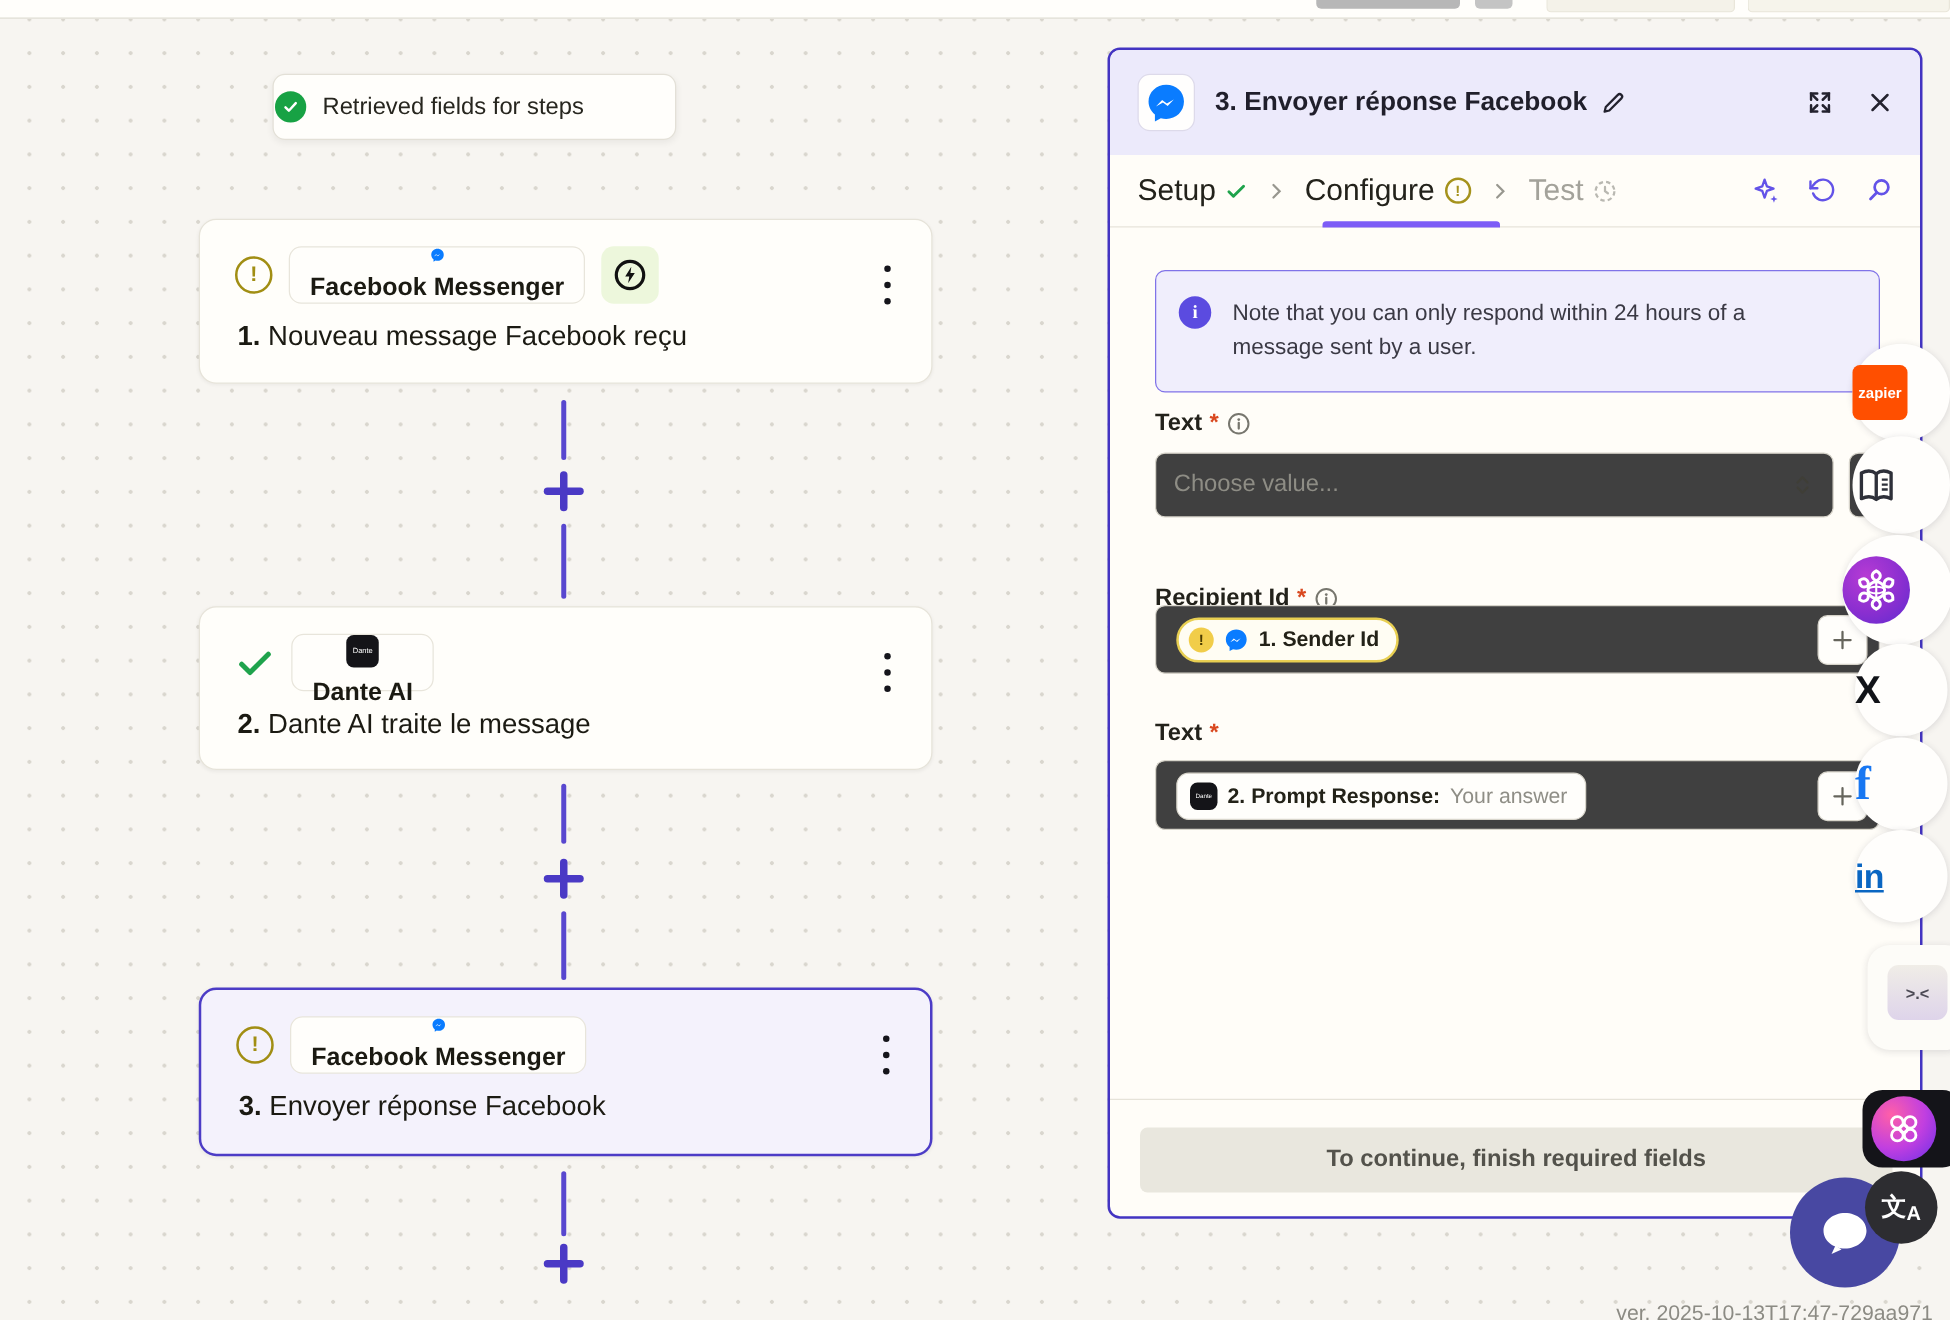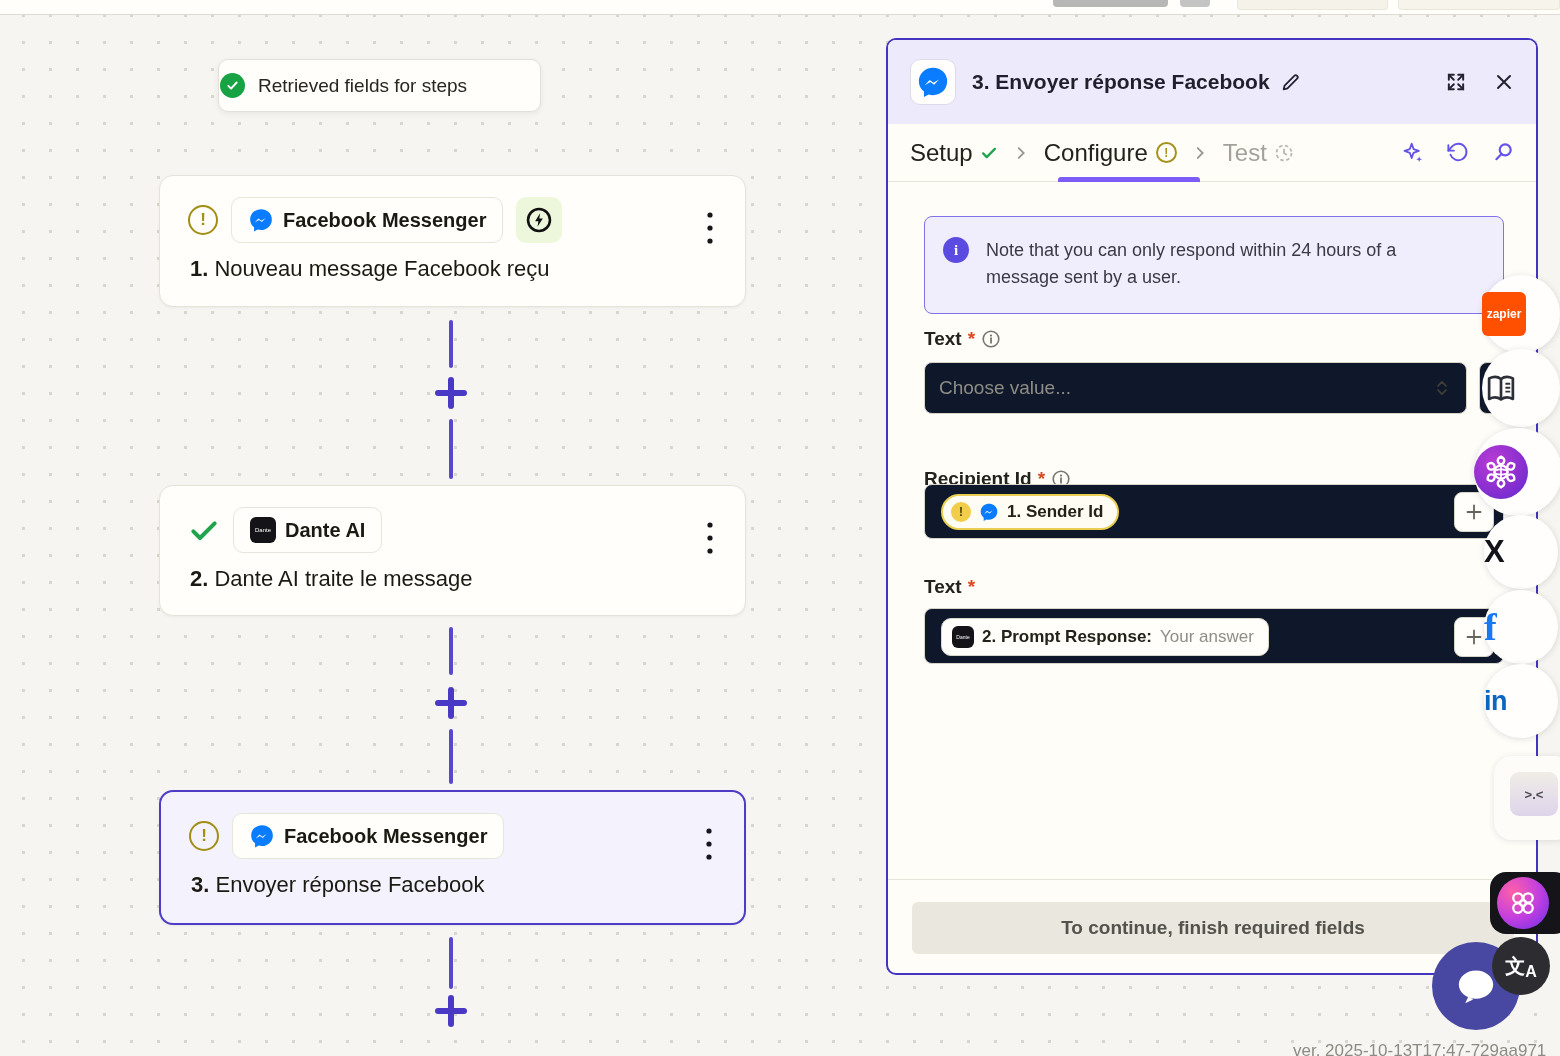--- a/index.html
+++ b/index.html
@@ -33,21 +33,21 @@
   .card { position:absolute; left:159px; width:587px; background:#fffefa;
     border:1px solid #e6e3d9; border-radius:14px; box-shadow:0 1px 3px rgba(0,0,0,.05); }
   .card.c1 { top:160px; height:132px; }
   .card.c2 { top:470px; height:131px; }
   .card.c3 { top:775px; height:135px; background:#f4f2fc; border:2.5px solid #4c3cc6; }
   .card-row1 { display:flex; align-items:center; gap:13px; margin:21px 0 0 28px; height:46px; }
   .warn-circle { width:30px; height:30px; border-radius:50%; border:2.5px solid #a18e13;
     color:#a18e13; font-weight:800; font-size:17px; display:flex; align-items:center;
     justify-content:center; flex:none; }
   .app-pill { height:46px; display:flex; align-items:center; gap:9px; padding:0 16px;
-    background:#fffefb; border:1px solid #e8e5db; border-radius:10px; }
+    background:#fffefb; border:1px solid #e8e5db; border-radius:10px;flex-direction:column; }
   .app-pill .app-label { font-size:20px; font-weight:700; color:#1b1a12; white-space:nowrap; }
   .bolt-badge { width:46px; height:46px; border-radius:10px; background:#edf7dc;
     display:flex; align-items:center; justify-content:center; flex:none; }
   .kebab { position:absolute; right:24px; top:32px; width:22px; height:40px;
     display:flex; align-items:center; justify-content:center; cursor:pointer; }
   .card-title { margin:13px 0 0 30px; font-size:22px; color:#1b1a12; }
   .card-title b { font-weight:700; }
   .dante-sq { border-radius:6px; background:#141418; color:#fff; display:flex;
     align-items:center; justify-content:center; overflow:hidden; flex:none; }
   
@@ -87,21 +87,21 @@
     display:flex; padding:20px 18px 0 18px; }
   .note-icon { width:26px; height:26px; border-radius:50%; background:#5b4be0; color:#fff;
     display:flex; align-items:center; justify-content:center; flex:none;
     font-size:15px; font-weight:800; font-family:"Liberation Serif", serif; }
   .note-text { margin-left:17px; width:478px; font-size:18px; line-height:27px; color:#3a3944; }
   
   .field-label-row { position:absolute; display:flex; align-items:center; gap:6px; }
   .field-label { font-size:19px; font-weight:700; color:#23221b; }
   .req { color:#d9481f; font-size:19px; font-weight:700; }
   
-  .input-box { position:absolute; background:#0f172a; border:1px solid #d7d4ca; border-radius:8px; }
+  .input-box { position:absolute; background:#404040; border:1px solid #d7d4ca; border-radius:8px; }
   .dropdown { left:36px; top:322px; width:543px; height:52px; display:flex;
     align-items:center; padding:0 14px; cursor:pointer; }
   .placeholder { font-size:19px; color:#8e8d85; }
   .dd-chevrons { margin-left:auto; display:flex; }
   .side-btn { left:591px; top:322px; width:43px; height:52px; display:flex;
     align-items:center; justify-content:center; cursor:pointer; }
   .recip-input { left:36px; top:444px; width:580px; height:55px; }
   .text-input { left:36px; top:568px; width:580px; height:56px; }
   .plus-btn { position:absolute; width:40px; height:40px; border-radius:8px;
     border:1px solid #d7d4ca; background:#fffefb; display:flex; align-items:center;
@@ -131,21 +131,21 @@
   .c-book { left:1482px; top:349px; width:78px; height:78px; }
   .c-ai { left:1474px; top:428px; width:88px; height:88px; }
   .ai-orb { width:54px; height:54px; border-radius:50%;
     background:radial-gradient(circle at 35% 30%, #b63bd4, #8b2fd0 55%, #5f2bd0);
     display:flex; align-items:center; justify-content:center; }
   .c-x { left:1484px; top:515px; width:74px; height:74px; }
   .x-glyph { font-size:31px; font-weight:800; color:#111318; }
   .c-fb { left:1484px; top:590px; width:74px; height:74px; }
   .fb-glyph { font-size:38px; font-weight:800; color:#1877f2; font-family:"Liberation Serif", serif; }
   .c-in { left:1484px; top:664px; width:74px; height:74px; }
-  .in-glyph { font-size:27px; font-weight:800; color:#0a66c2; letter-spacing:-0.5px; }
+  .in-glyph { font-size:27px; font-weight:800; color:#0a66c2; letter-spacing:-0.5px;text-decoration:underline; }
   .code-card { position:absolute; left:1494px; top:756px; width:80px; height:84px;
     border-radius:18px; background:#fdfcf8; box-shadow:0 1px 6px rgba(40,40,60,.12);
     z-index:6; }
   .code-badge { position:absolute; left:16px; top:16px; width:48px; height:44px;
     border-radius:9px; background:linear-gradient(180deg,#f0ede7,#ded4ea);
     display:flex; align-items:center; justify-content:center; font-size:13px;
     font-weight:700; color:#4c4a55; cursor:pointer; }
   .brain-pill { position:absolute; left:1490px; top:872px; width:80px; height:62px;
     border-radius:16px; background:#141419; z-index:7; display:flex; align-items:center;
     padding-left:7px; cursor:pointer; }

